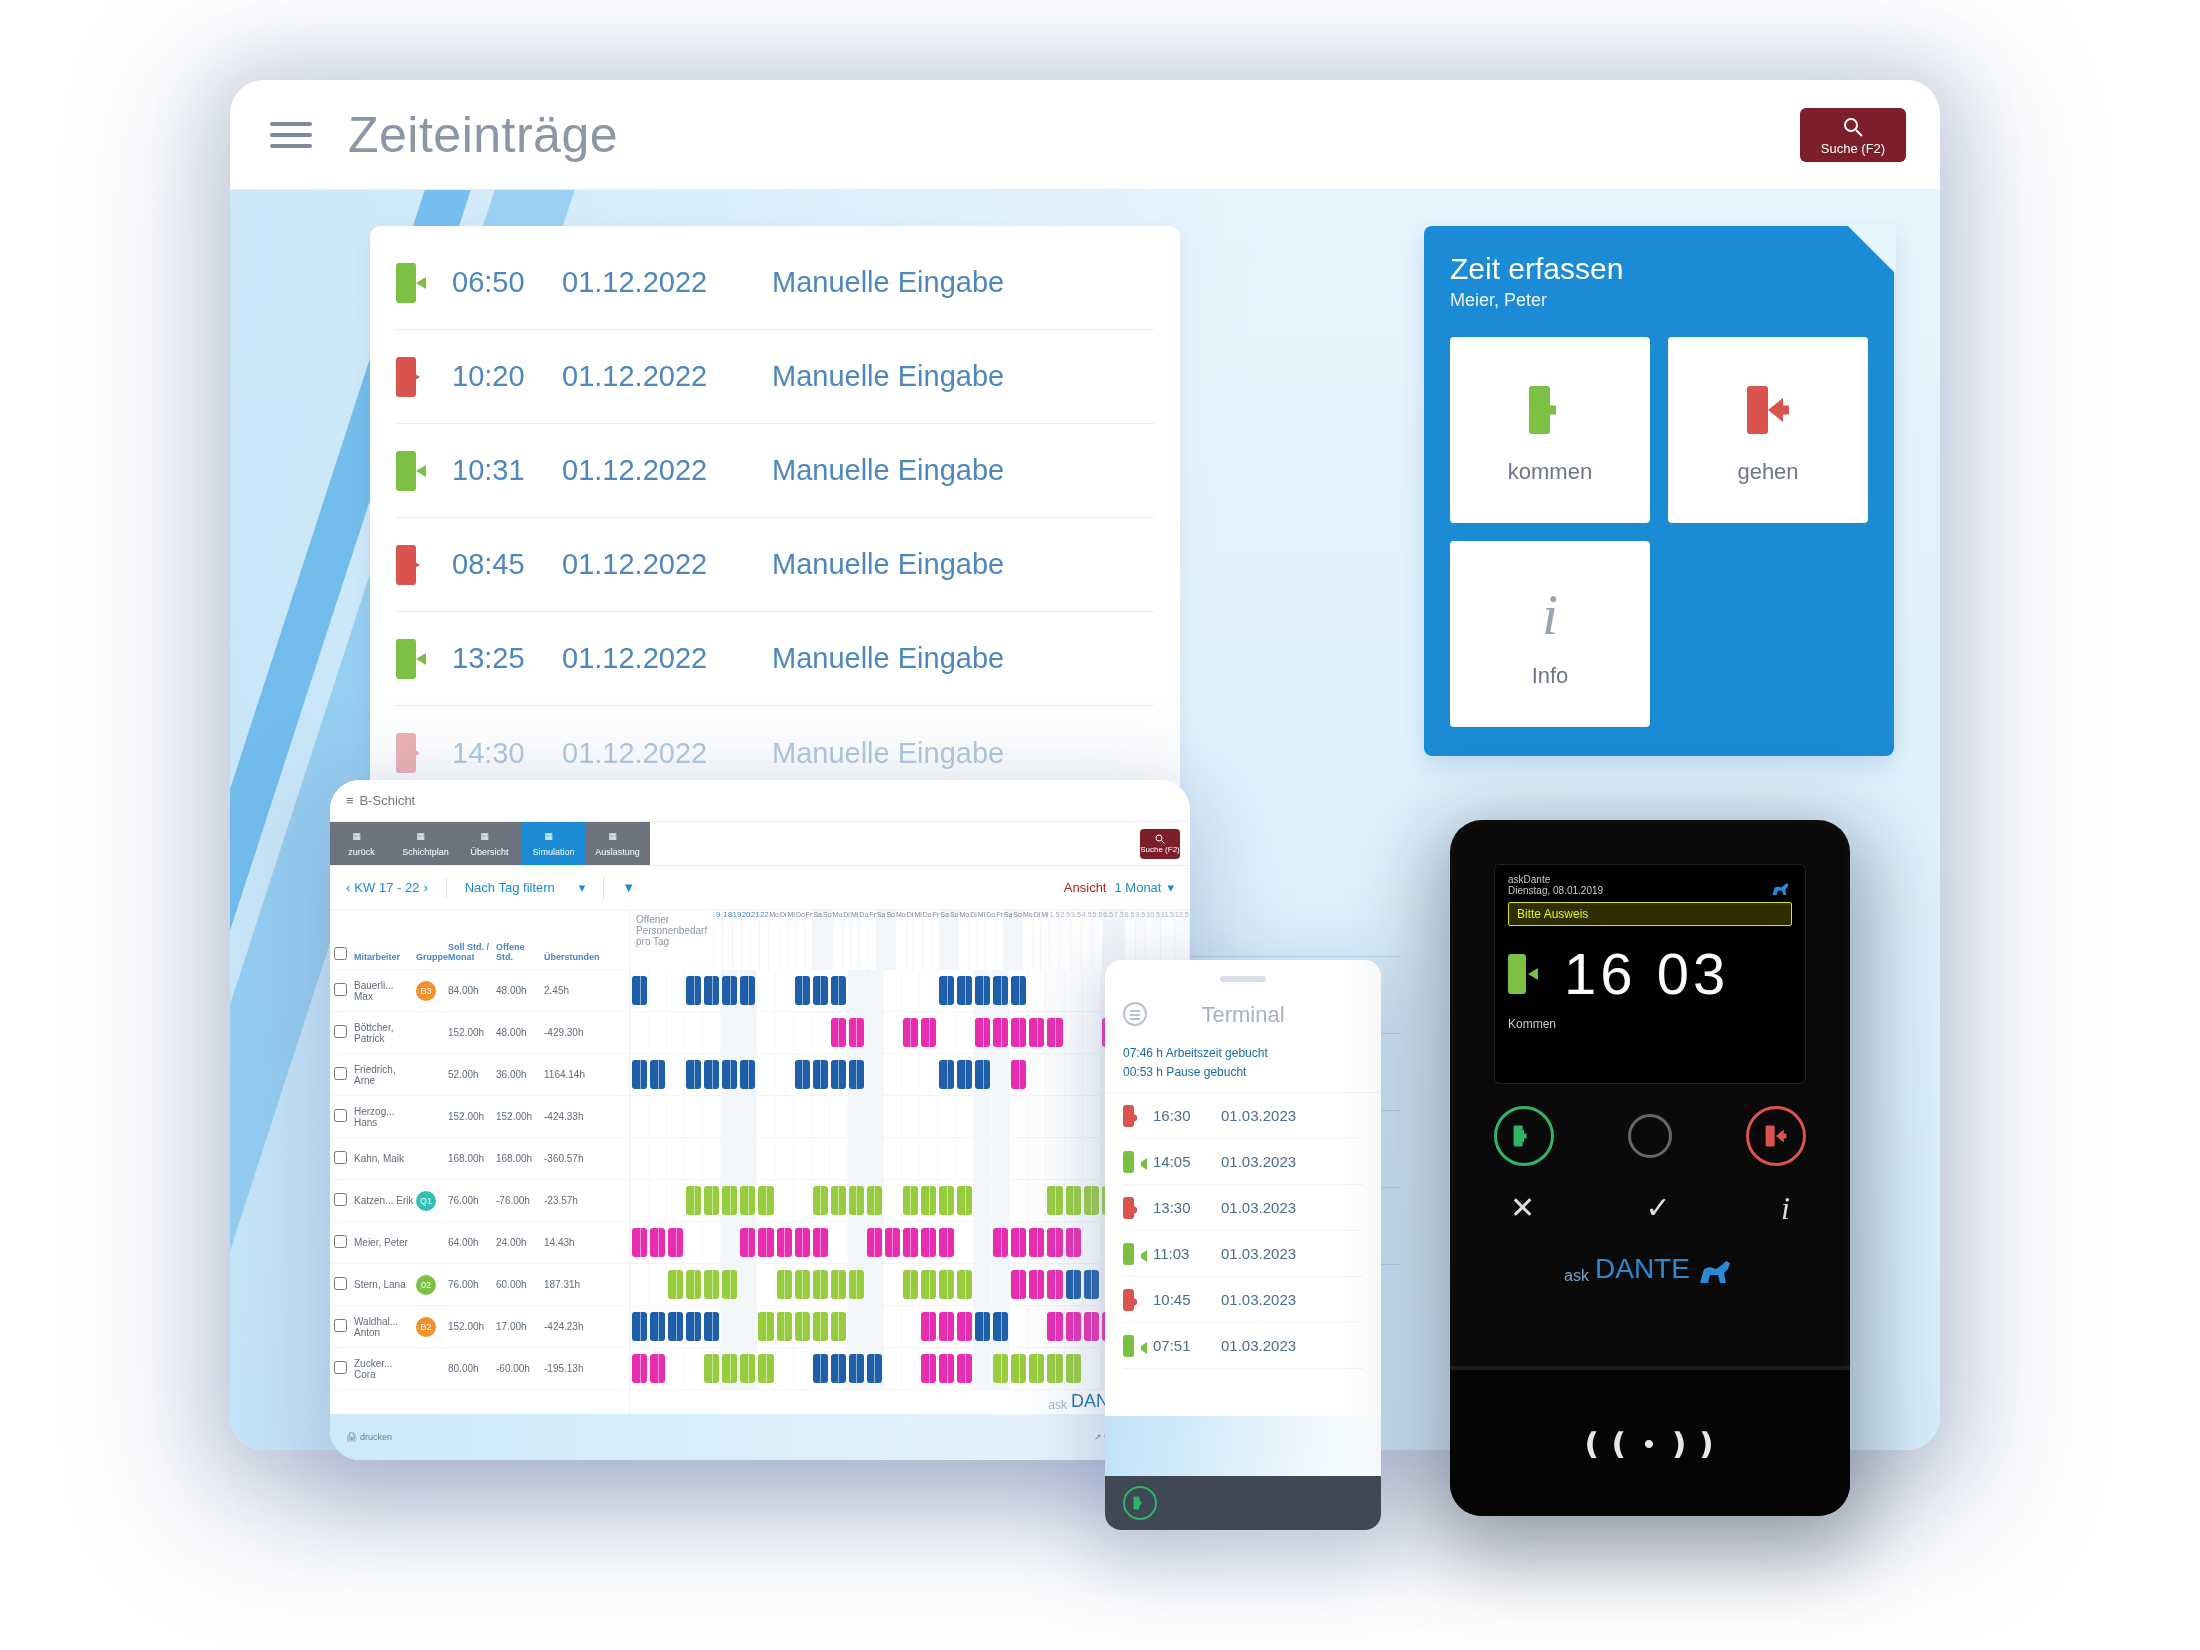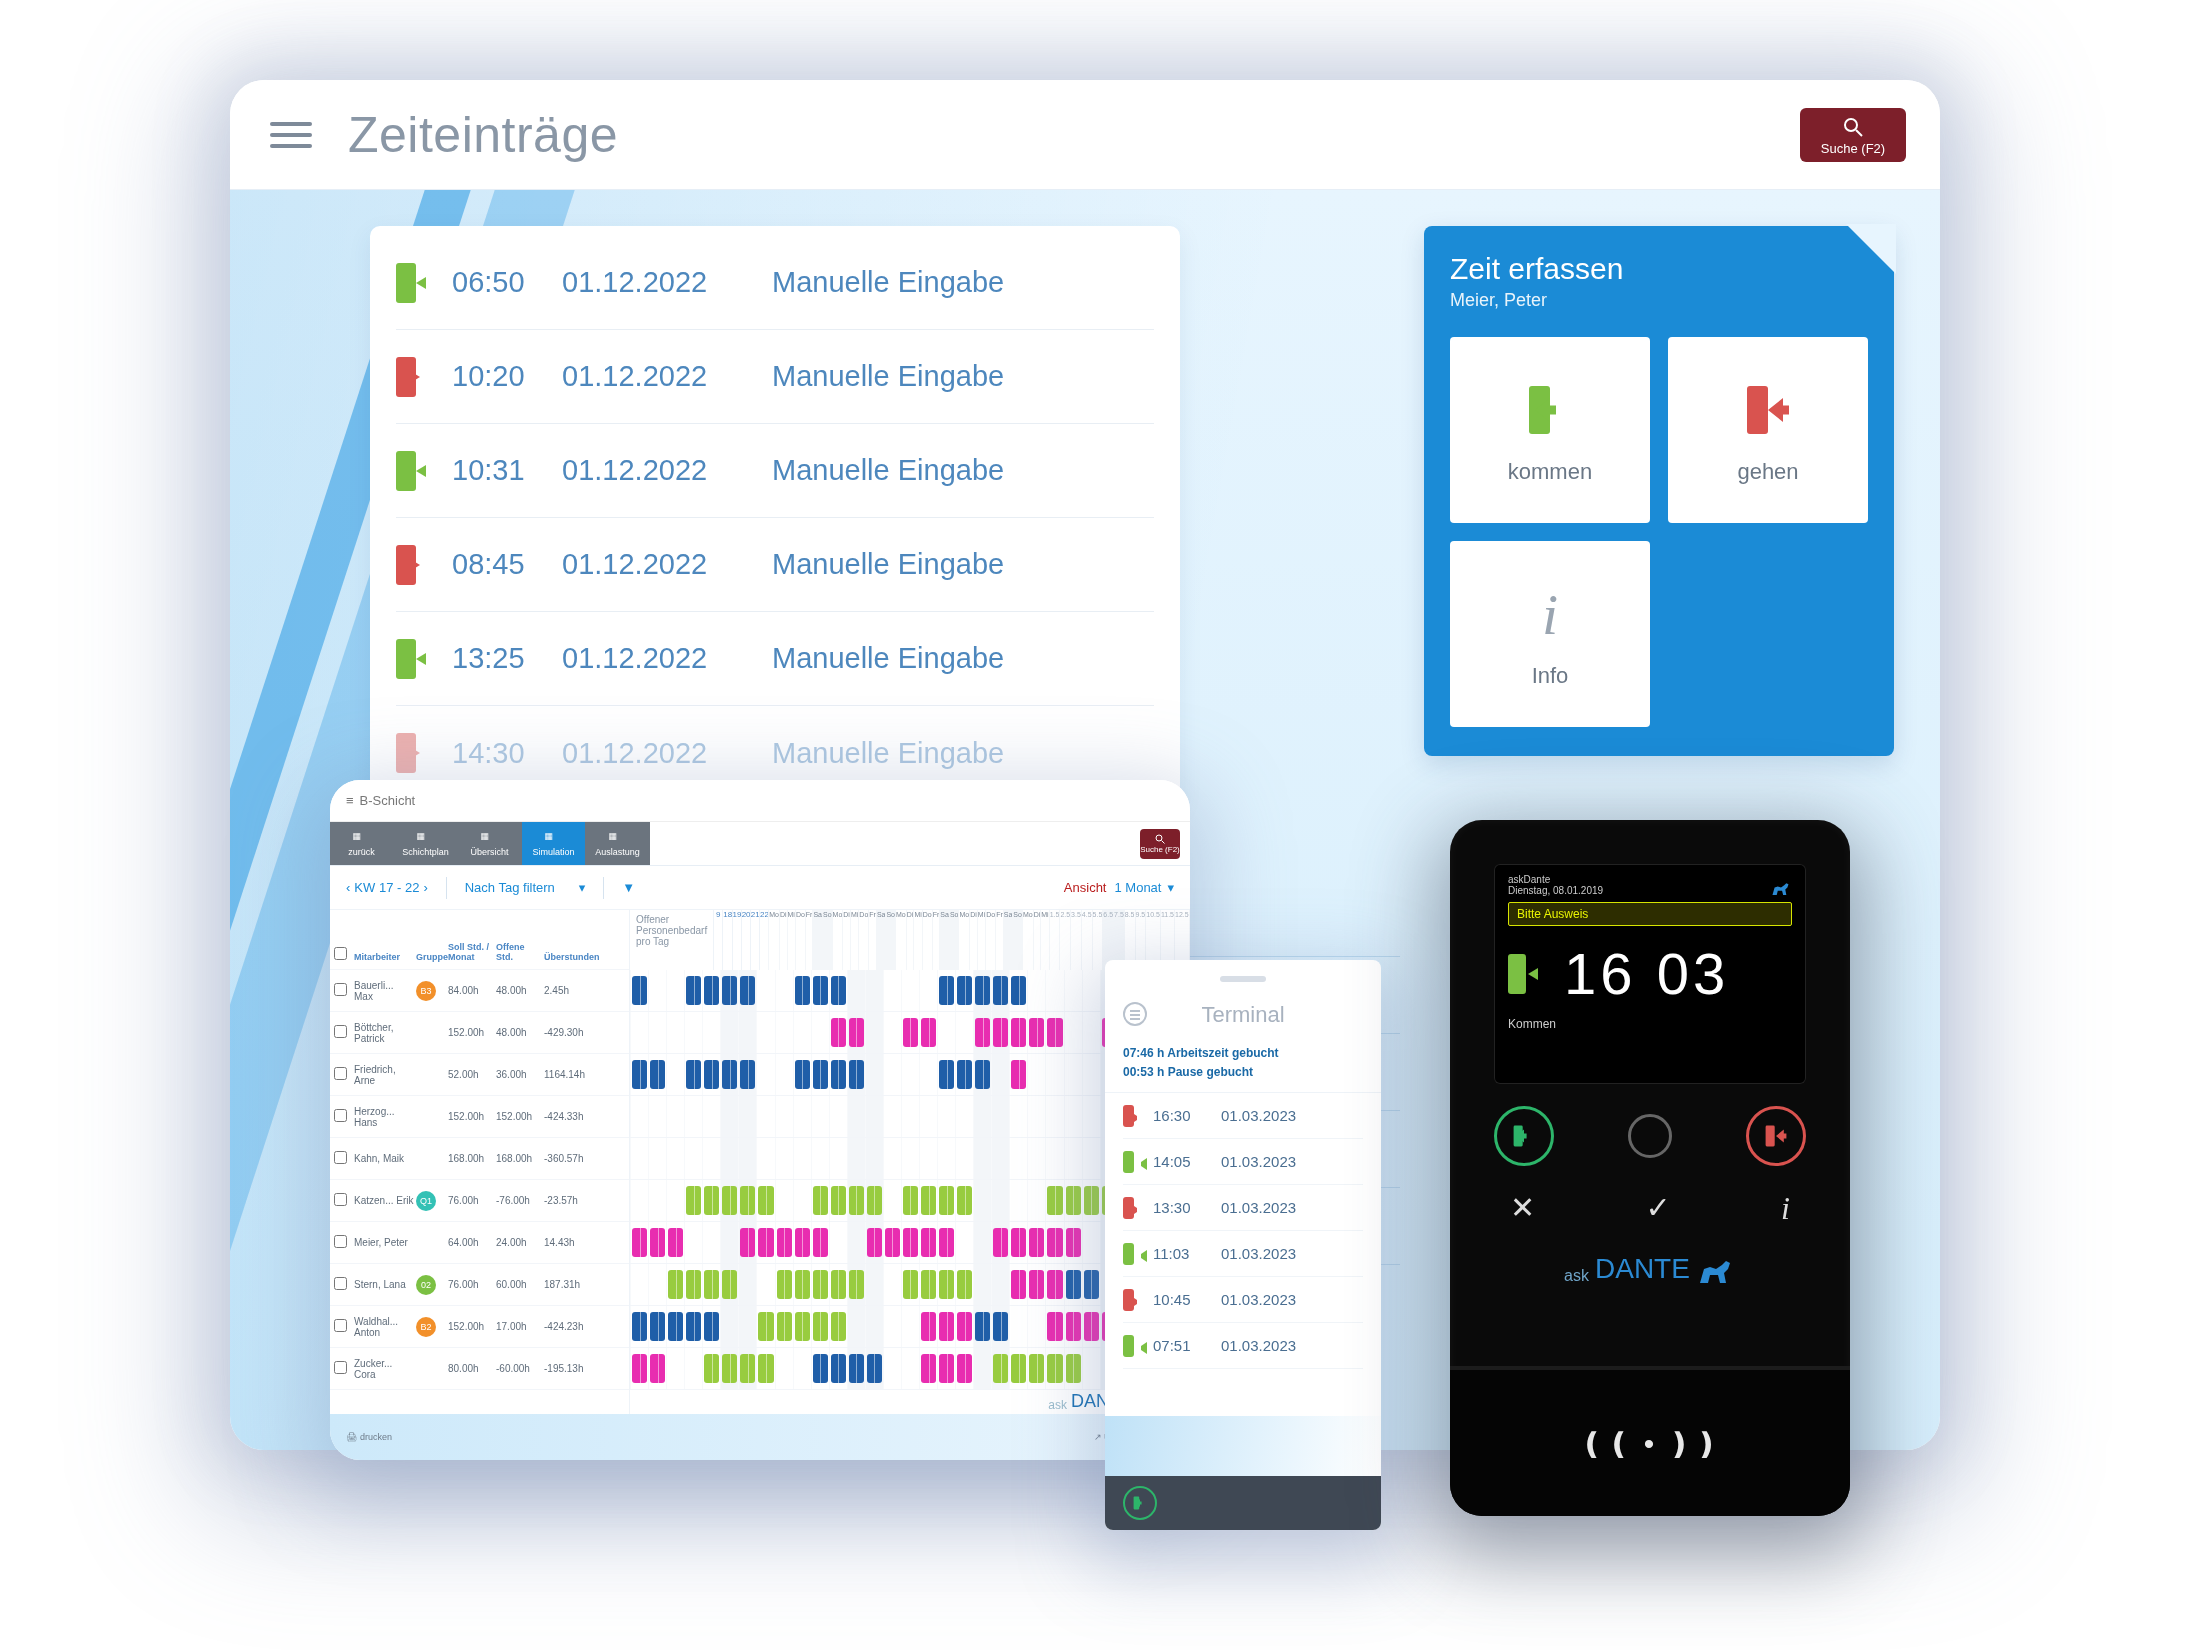--- a/index.html
+++ b/index.html
@@ -222,38 +222,38 @@
   }
   .tablet-footer .brand { position: absolute; right: 14px; bottom: 48px; color: #1870b3; font-size: 18px; font-weight: 400; display: flex; align-items: end; gap: 4px; }
   .tablet-footer .brand .ask { color: #9bc; font-size: 12px; }
 
   
   .phone {
     position: absolute;
     left: 1105px; top: 960px;
     width: 276px; height: 570px;
     background: #fff;
-    border-radius: 8px;
+    border-radius: 16px;
     box-shadow: 0 22px 70px 16px rgba(120,140,180,0.35);
     overflow: hidden;
   }
   .phone-notch { position: absolute; top: 16px; left: 50%; transform: translateX(-50%); width: 46px; height: 6px; background: #d8dee6; border-radius: 4px; }
   .phone-header {
     margin-top: 32px; height: 46px; display: flex; align-items: center; justify-content: center;
     font-size: 22px; color: #a8b2bf; font-weight: 300;
   }
   .phone-menu-ico { position: absolute; left: 18px; top: 42px; width: 24px; height: 24px; border: 2px solid #b9c2cd; border-radius: 50%; }
   .phone-menu-ico::before, .phone-menu-ico::after, .phone-menu-ico span {
     content: ""; position: absolute; left: 5px; right: 5px; height: 2px; background: #b9c2cd;
   }
   .phone-menu-ico::before { top: 6px; }
   .phone-menu-ico span    { top: 10px; }
   .phone-menu-ico::after  { top: 14px; }
 
-  .phone-booked { padding: 6px 18px 10px; font-size: 12px; color: #1a69a6; font-weight: 700; line-height: 1.6; border-bottom: 1px solid #eef3f8; }
+  .phone-booked { padding: 6px 18px 10px; font-size: 12px; color: #1a69a6; font-weight: 400; line-height: 1.6; border-bottom: 1px solid #eef3f8; }
   .phone-list { padding: 0 18px; }
   .phone-row {
     height: 46px; display: flex; align-items: center; gap: 12px; color: #4a6e91;
     border-bottom: 1px solid #f0f4f8; font-size: 15px;
   }
   .phone-row .door-icon { width: 18px; height: 22px; }
   .phone-row .door-icon .frame { width: 11px; height: 22px; }
   .phone-row .door-icon .arrow { top: 7px; }
   .phone-row .door-icon.in  .arrow { left: 8px; border-top-width: 4px; border-bottom-width: 4px; border-right-width: 6px; }
   .phone-row .door-icon.out .arrow { left: 8px; border-top-width: 4px; border-bottom-width: 4px; border-left-width: 6px; }

